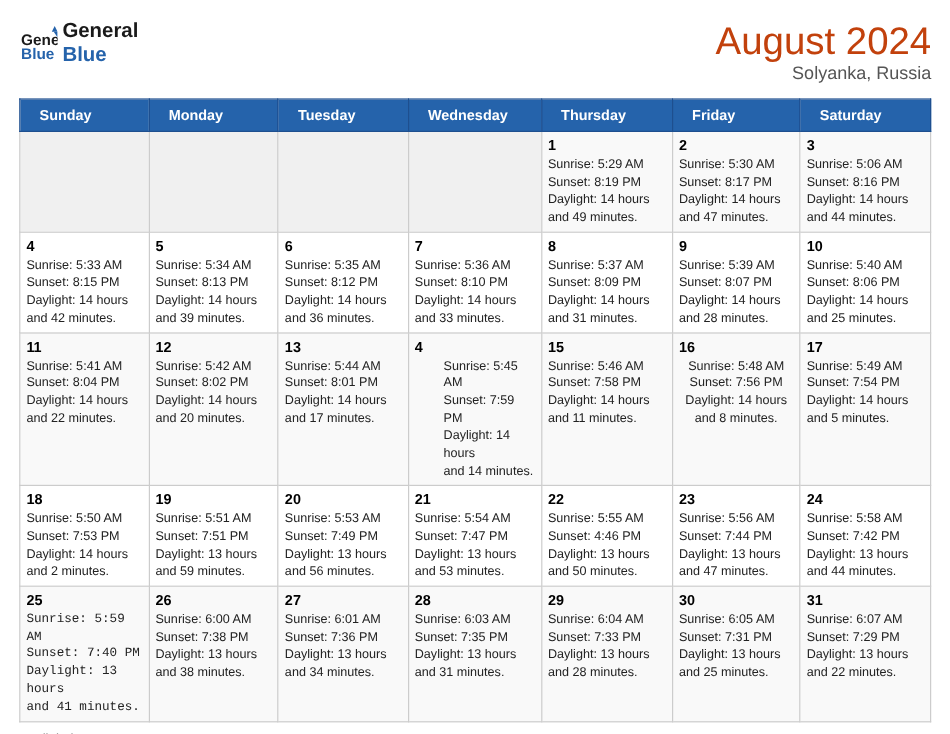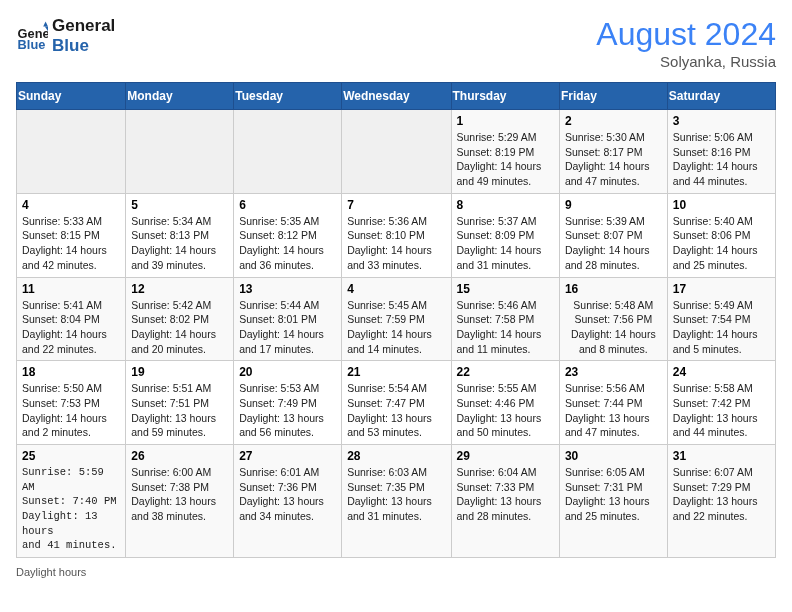--- a/index.html
+++ b/index.html
@@ -24,35 +24,35 @@
     .logo-icon {
       width: 32px;
       height: 32px;
     }
     .title-block {
       text-align: right;
     }
     .month-year {
       font-size: 32px;
       font-weight: 300;
-      color: #3b82f6;
+      color: #c2410c;
     }
     .location {
       font-size: 15px;
       color: #555;
     }
     .calendar-table {
       width: 100%;
       border-collapse: collapse;
       font-size: 11px;
     }
     .calendar-table th {
       background-color: #2563ab;
       color: #fff;
-      padding: 6px 1px;
+      padding: 6px 16px;
       text-align: left;
       font-size: 12px;
       font-weight: 600;
       border: 1px solid #1e4f8f;
     }
     .calendar-table td {
       border: 1px solid #ccc;
       vertical-align: top;
       padding: 4px 5px;
       width: 113px;
@@ -219,21 +219,21 @@
         </td>
         <td>
           <span class="day-number">13</span>
           <div class="day-info" style="white-space: pre-line;">Sunrise: 5:44 AM
 Sunset: 8:01 PM
 Daylight: 14 hours
 and 17 minutes.</div>
         </td>
         <td>
           <span class="day-number">4</span>
-          <div class="day-info" style="white-space: pre-line;">Sunrise: 5:45 AM
+          <div class="day-info" style="white-space: pre-line; margin-left: 24px;">Sunrise: 5:45 AM
 Sunset: 7:59 PM
 Daylight: 14 hours
 and 14 minutes.</div>
         </td>
         <td>
           <span class="day-number">15</span>
           <div class="day-info" style="white-space: pre-line;">Sunrise: 5:46 AM
 Sunset: 7:58 PM
 Daylight: 14 hours
 and 11 minutes.</div>

